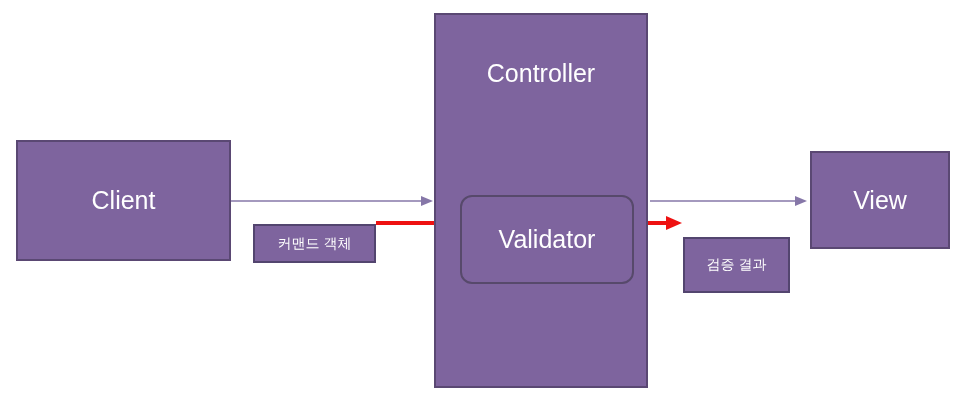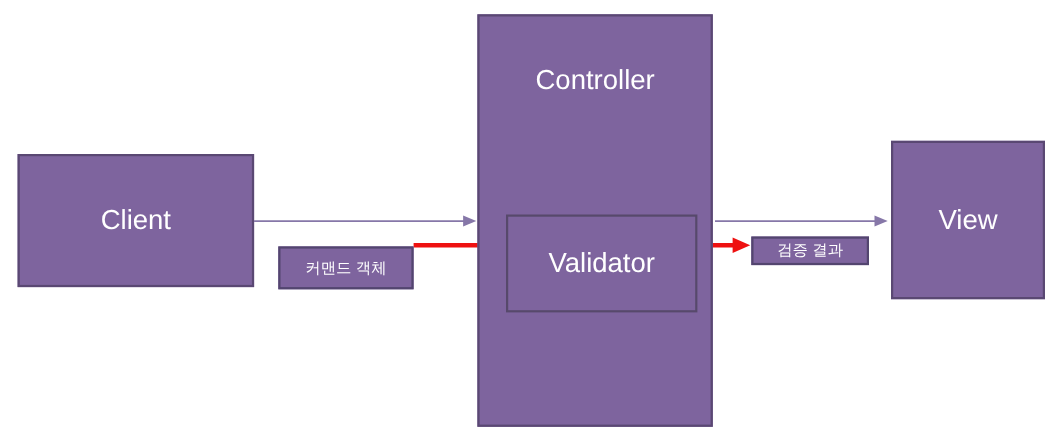--- a/index.html
+++ b/index.html
@@ -48,36 +48,37 @@
   .box-client   { left: 16px;  top: 140px; width: 215px; height: 121px; justify-content: center; }
   .box-controller {
     left: 434px; top: 13px; width: 214px; height: 375px;
     align-items: flex-start;
   }
   .box-controller .node-label { margin-top: 44px; }
   .box-validator {
     left: 460px; top: 195px; width: 174px; height: 89px;
     background: transparent;
     border-color: var(--validator-border);
+    border-radius: 12px;
   }
-  .box-view     { left: 810px; top: 128px; width: 140px; height: 144px; align-items: center; }
+  .box-view     { left: 810px; top: 151px; width: 140px; height: 98px; align-items: center; }
   .label-box {
     position: absolute;
     background: var(--box-fill);
     border: 2.5px solid var(--label-border);
     color: var(--text);
     display: flex;
     align-items: center;
     justify-content: center;
     font-size: 14px;
     white-space: nowrap;
     margin-top: 20px;
   }
   .label-command { left: 253px; top: 204px; width: 123px; height: 39px; }
-  .label-result  { left: 683px; top: 195px; width: 107px; height: 26px; text-align: center; }
+  .label-result  { left: 683px; top: 217px; width: 107px; height: 56px; text-align: center; }
 </style>
 </head>
 <body>
 
 <div class="canvas">
 
   <svg class="connectors" width="964" height="404" viewBox="0 0 964 404">
     <g>
       <line class="thin-line" x1="231" y1="201" x2="423" y2="201"></line>
       <polygon class="thin-head" points="433,201 421,196 421,206"></polygon>

